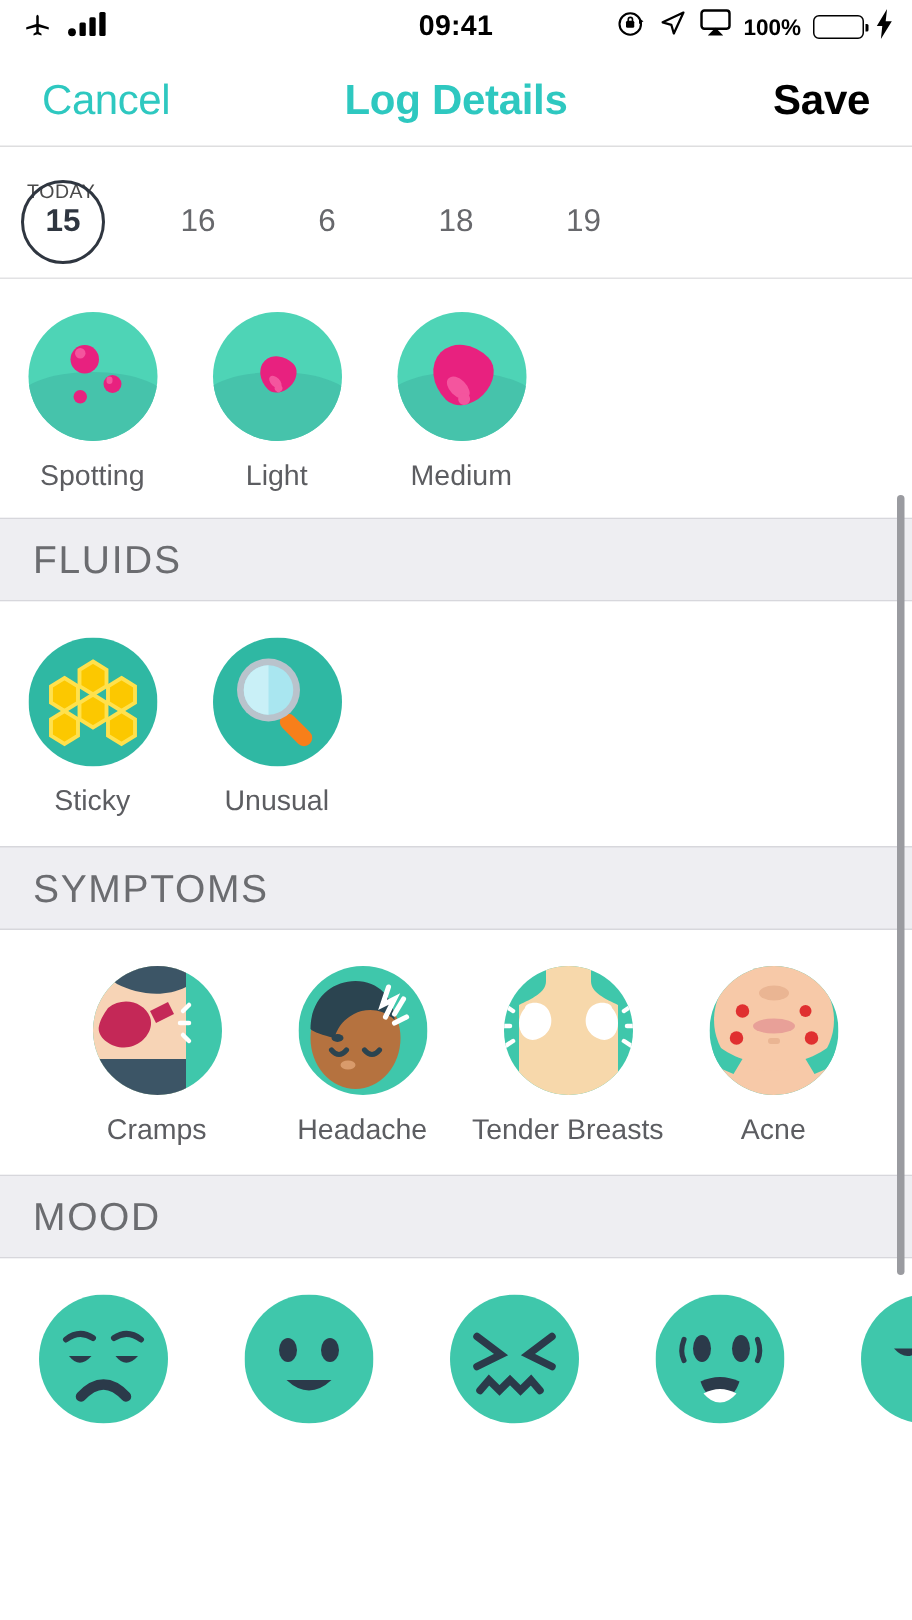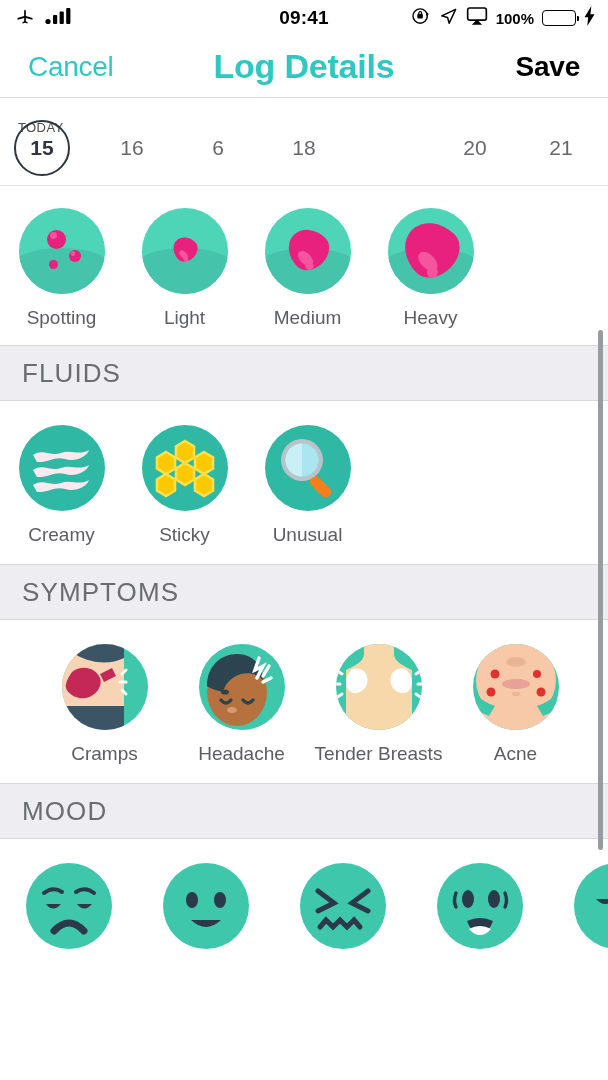--- a/index.html
+++ b/index.html
@@ -30,21 +30,21 @@
 
   
   .navbar {
     height: 62px; display:flex; align-items:center; justify-content:space-between;
     padding: 0 28px; background:#fff; position:relative;
     border-bottom: 1px solid #dededf;
   }
   .nav-cancel { font-size:28px; color:#2ec8c0; letter-spacing:-0.3px; }
   .nav-title {
     position:absolute; left:0; right:0; text-align:center;
-    font-size:34px; font-weight:bold; color:#2ec8c0; letter-spacing:-0.2px;
+    font-size:28px; font-weight:bold; color:#2ec8c0; letter-spacing:-0.2px;
   }
   .nav-save { font-size:28px; font-weight:bold; color:#000; position:relative; z-index:2; letter-spacing:-0.2px; }
 
   
   .datestrip { height: 88px; position:relative; background:#fff; border-bottom:1px solid #e2e2e4; }
   .date-item {
     position:absolute; top:22px; width:56px; height:56px;
     display:flex; align-items:center; justify-content:center;
     font-size:21px; color:#67686c;
   }
@@ -156,22 +156,21 @@
     <div class="nav-title">Log Details</div>
     <div class="nav-save">Save</div>
   </div>
 
   <div class="datestrip">
     <div class="today-label" style="left:18px;">TODAY</div>
     <div class="date-item today" style="left:14px;">15</div>
     <div class="date-item" style="left:104px;">16</div>
     <div class="date-item" style="left:190px;">6</div>
     <div class="date-item" style="left:276px;">18</div>
-    <div class="date-item" style="left:447px;">20</div>
-    <div class="date-item" style="left:533px;">21</div>
+    <div class="date-item" style="left:361px;">19</div>
   </div>
 
   <div class="row" style="padding-top:22px; padding-bottom:16px;">
     <div class="cell">
       <div class="ic">
         <div class="circ teal-lt">
             <div class="shade"></div>
           <span class="dot hl" style="left:28px;top:22px;width:19px;height:19px;"></span>
           <span class="dot hl" style="left:50px;top:42px;width:12px;height:12px;"></span>
           <span class="dot" style="left:30px;top:52px;width:9px;height:9px;"></span>
@@ -190,46 +189,26 @@
     </div>
     <div class="cell">
       <div class="ic">
         <div class="circ teal-lt">
             <div class="shade"></div>
           <div class="drop" style="width:40px;height:40px;margin-left:-20px;margin-top:-22px;"></div>
         </div>
       </div>
       <div class="lbl">Medium</div>
     </div>
-    <div class="cell">
-      <div class="ic">
-        <div class="circ teal-lt">
-            <div class="shade"></div>
-          <div class="drop" style="width:54px;height:54px;margin-left:-27px;margin-top:-29px;"></div>
-        </div>
-      </div>
-      <div class="lbl">Heavy</div>
-    </div>
   </div>
 
   <div class="section-head">
     <span>FLUIDS</span>
   </div>
   <div class="row" style="padding-top:24px; padding-bottom:18px;">
-    <div class="cell">
-      <div class="ic">
-        <svg width="86" height="86" viewBox="0 0 86 86">
-          <circle cx="43" cy="43" r="43" fill="#2fb8a3"></circle>
-          <path d="M14 30c10-7 18 2 28-2s18 3 28-3c-2 7-14 12-24 9s-18 4-28 3z" fill="#fbe9f0"></path>
-          <path d="M14 45c10-7 18 2 28-2s18 3 28-3c-2 7-14 12-24 9s-18 4-28 3z" fill="#fbe9f0"></path>
-          <path d="M14 60c10-7 18 2 28-2s18 3 28-3c-2 7-14 12-24 9s-18 4-28 3z" fill="#fbe9f0"></path>
-        </svg>
-      </div>
-      <div class="lbl">Creamy</div>
-    </div>
     <div class="cell">
       <div class="ic">
         <svg width="86" height="86" viewBox="0 0 86 86">
           <circle cx="43" cy="43" r="43" fill="#2fb8a3"></circle>
           <g stroke="#ffe14d" stroke-width="2.6" fill="#fcc800">
             <polygon points="43,16 52,21.5 52,32.5 43,38 34,32.5 34,21.5"></polygon>
             <polygon points="24,27 33,32.5 33,43.5 24,49 15,43.5 15,32.5"></polygon>
             <polygon points="62,27 71,32.5 71,43.5 62,49 53,43.5 53,32.5"></polygon>
             <polygon points="43,38 52,43.5 52,54.5 43,60 34,54.5 34,43.5"></polygon>
             <polygon points="24,49 33,54.5 33,65.5 24,71 15,65.5 15,54.5"></polygon>

